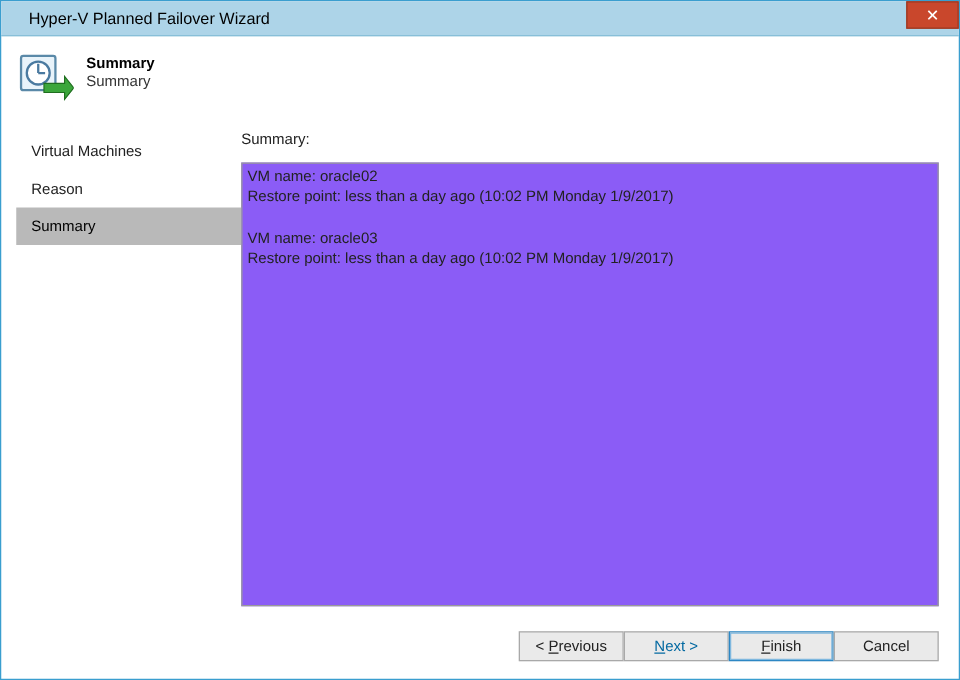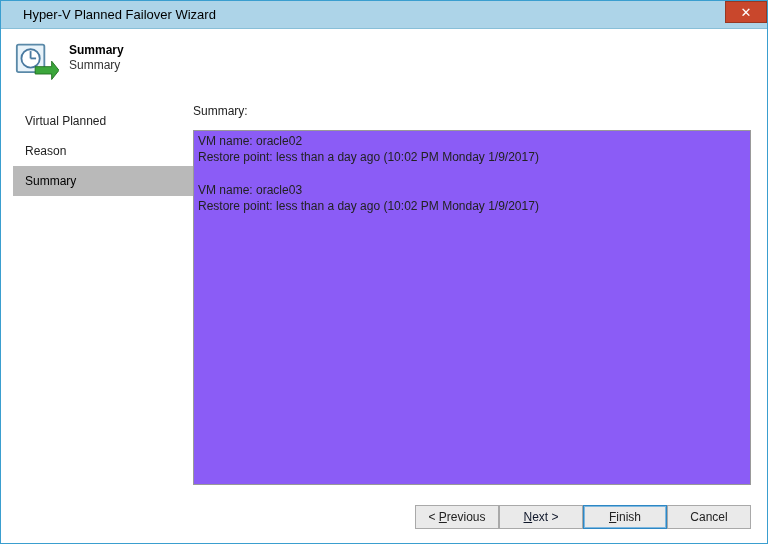--- a/index.html
+++ b/index.html
@@ -119,21 +119,21 @@
     align-items: center;
     justify-content: center;
     cursor: pointer;
     padding: 0 10px;
   }
   .btn.default {
     border: 1px solid #2d87c4;
     box-shadow: inset 0 0 0 1px #7fb8df;
   }
   .btn.disabled {
-    color: #0f172a;
+    color: #0369a1;
     cursor: default;
   }
   .mn { text-decoration: underline; }
 </style>
 </head>
 <body>
 
 <div class="window">
 
   <div class="titlebar">
@@ -154,21 +154,21 @@
       </svg>
     </div>
     <div class="header-text">
       <div class="header-title">Summary</div>
       <div class="header-sub">Summary</div>
     </div>
   </div>
 
   <div class="body">
     <div class="sidebar">
-      <div class="nav-item">Virtual Planned</div>
+      <div class="nav-item">Virtual Machines</div>
       <div class="nav-item">Reason</div>
       <div class="nav-item selected">Summary</div>
     </div>
     <div class="main">
       <div class="summary-label">Summary:</div>
       <div class="summary-box" id="summary-box">VM name: oracle02
 Restore point: less than a day ago (10:02 PM Monday 1/9/2017)
 
 VM name: oracle03
 Restore point: less than a day ago (10:02 PM Monday 1/9/2017)</div>

